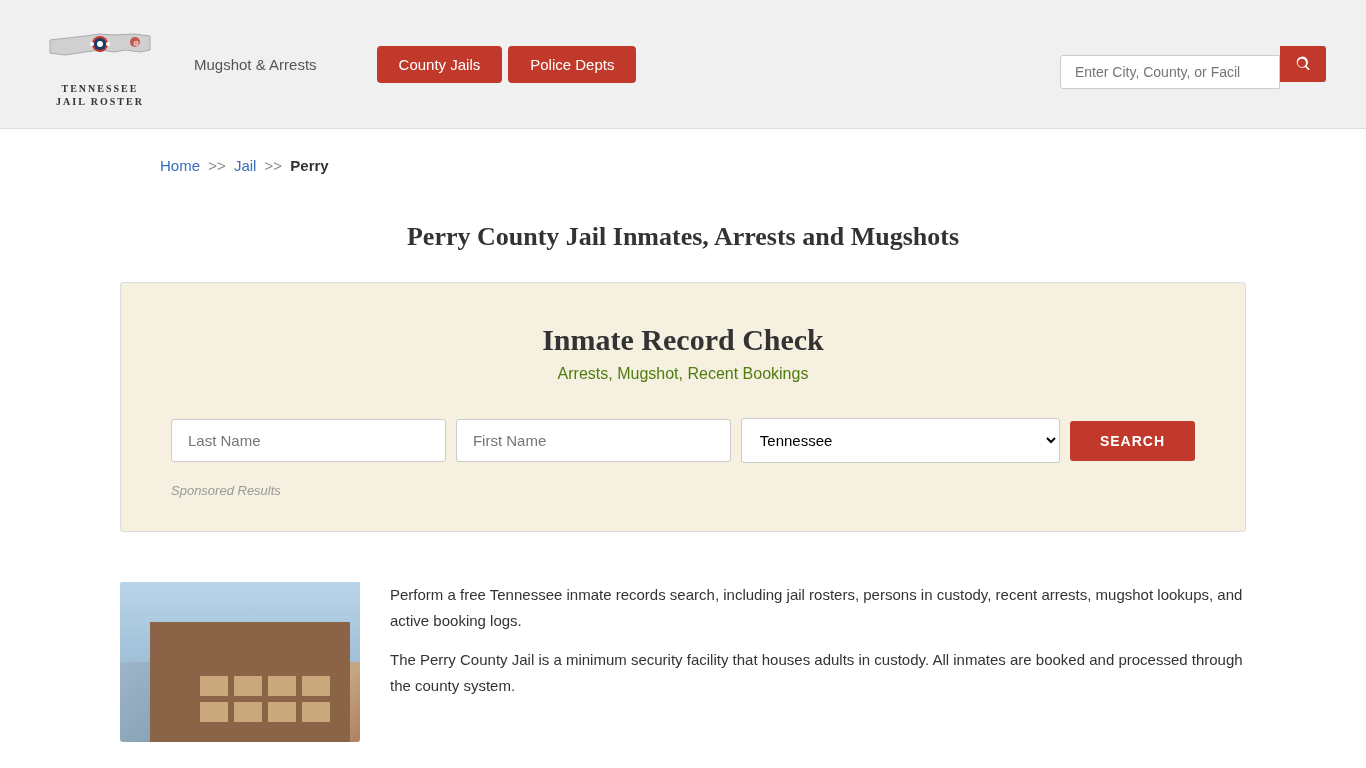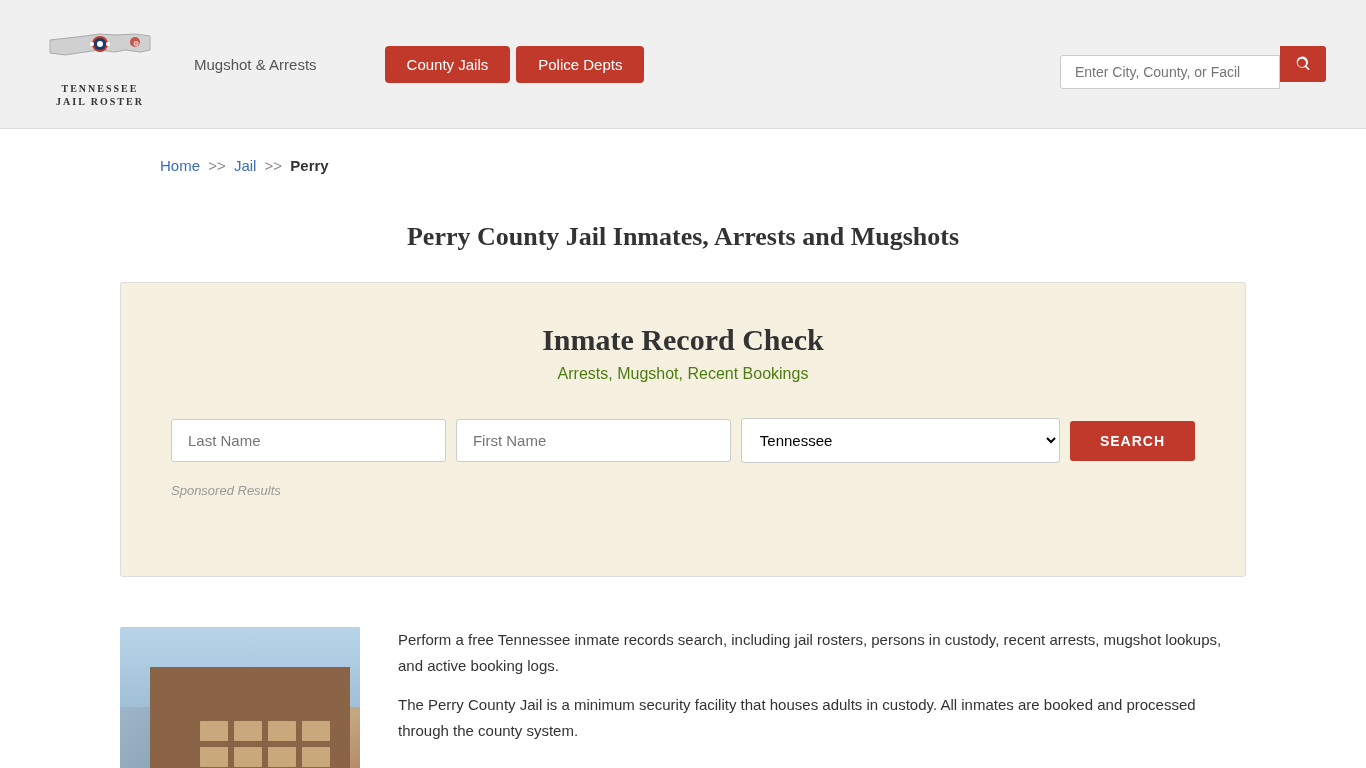--- a/index.html
+++ b/index.html
@@ -38,21 +38,21 @@
     .mugshot-link {
       color: #555;
       font-size: 15px;
       text-decoration: none;
       font-family: Arial, sans-serif;
       margin-left: 4px;
     }
     .nav-buttons {
       display: flex;
       gap: 6px;
-      margin-left: 38px;
+      margin-left: 30px;
     }
     .nav-btn {
       background: #c0392b;
       color: #fff;
       border: none;
       border-radius: 4px;
       padding: 10px 22px;
       font-size: 15px;
       cursor: pointer;
       font-family: Arial, sans-serif;
@@ -115,21 +115,21 @@
       font-weight: bold;
       margin: 20px 0 30px;
       font-family: Georgia, serif;
     }
 
     
     .record-box {
       background: #f5f0e0;
       border: 1px solid #ddd;
       margin: 0 120px 30px;
-      padding: 40px 50px 78px;
+      padding: 40px 50px 33px;
       border-radius: 3px;
     }
     .record-box-title {
       text-align: center;
       font-size: 30px;
       font-weight: bold;
       color: #333;
       font-family: Georgia, serif;
       margin-bottom: 8px;
     }
@@ -182,21 +182,21 @@
       margin-top: 20px;
       font-size: 13px;
       color: #999;
       font-family: Arial, sans-serif;
       font-style: italic;
     }
 
     
     .content-section {
       display: flex;
-      gap: 38px;
+      gap: 30px;
       padding: 20px 120px;
       justify-content: space-between;
     }
     .content-image {
       width: 240px;
       min-width: 240px;
       height: 160px;
       background: linear-gradient(135deg, #b0c4d8 0%, #8fa8bc 40%, #7a9ab0 60%, #c4a882 80%, #b08060 100%);
       border-radius: 3px;
       position: relative;

